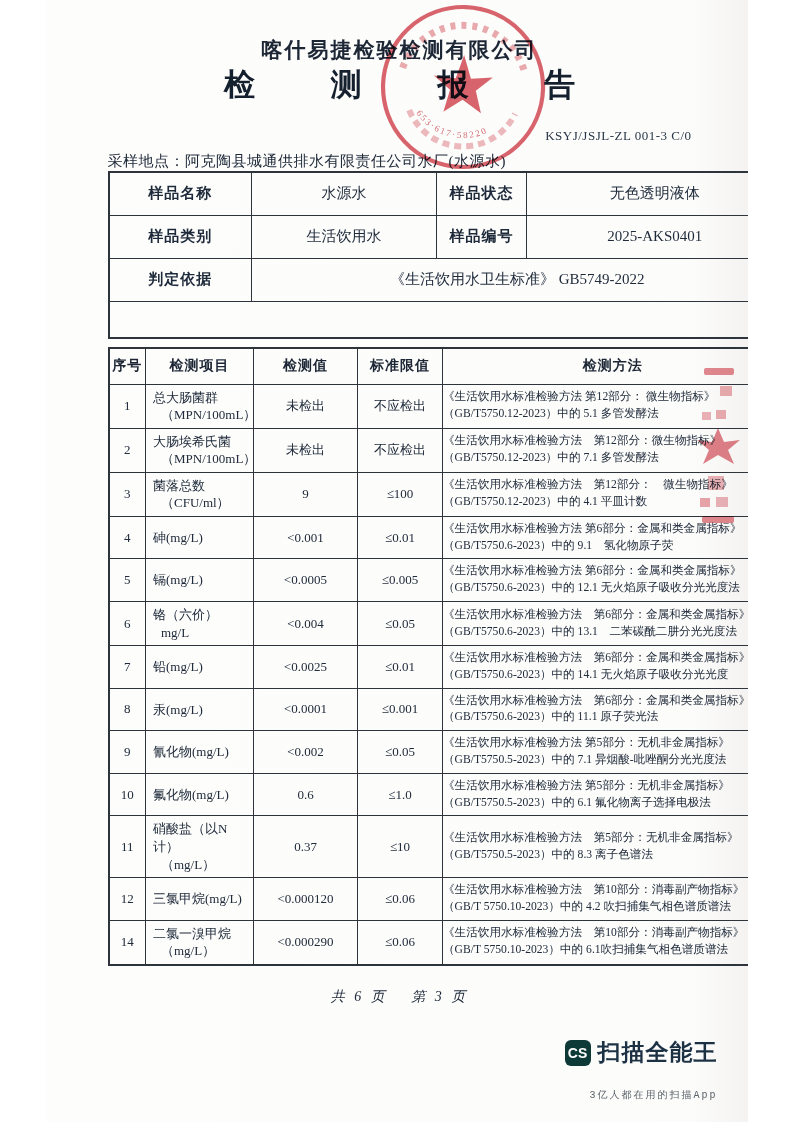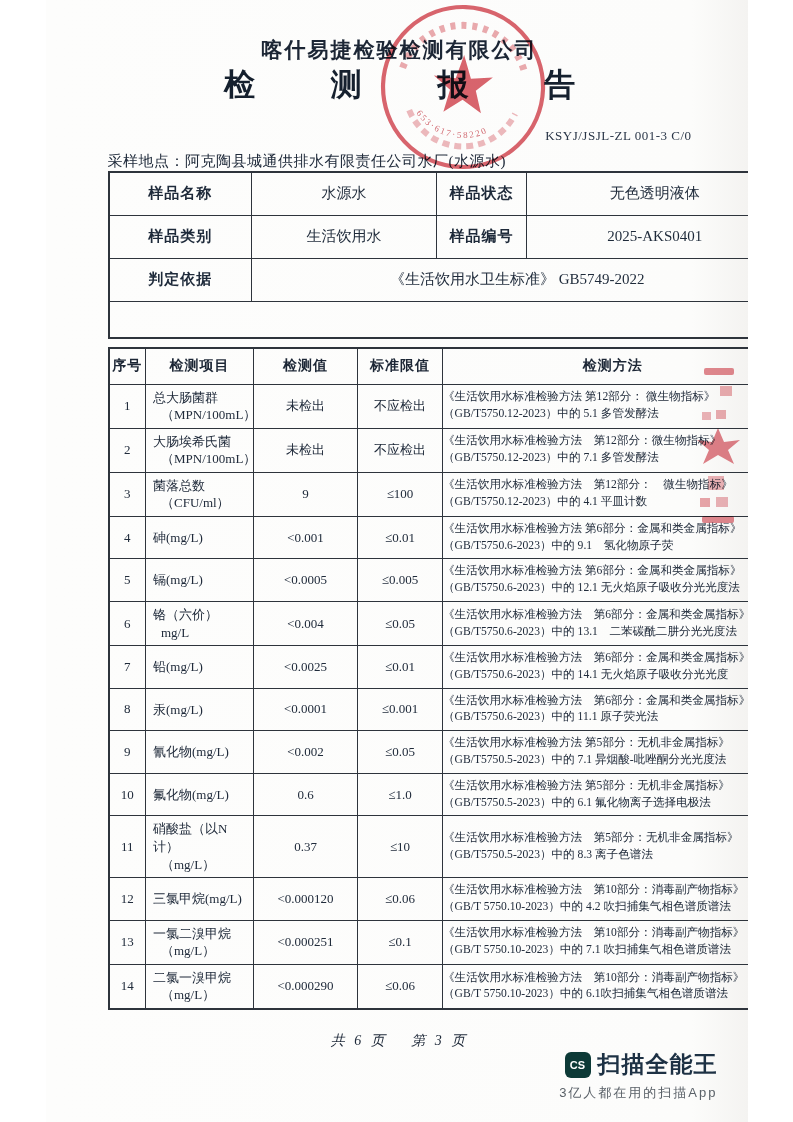--- a/index.html
+++ b/index.html
@@ -93,32 +93,32 @@
   
   .watermark {
     position:absolute; right:30px; bottom:20px;
     text-align:right;
   }
   .wm-row { display:flex; align-items:center; justify-content:flex-end; gap:7px; }
   .wm-logo {
     width:26px; height:26px; border-radius:6px;
     background:#0d3a37;
     color:#ffffff; font-family:"Liberation Sans","DejaVu Sans",sans-serif;
-    font-weight:bold; font-size:11px;
+    font-weight:bold; font-size:14px;
     display:flex; align-items:center; justify-content:center;
   }
   .wm-brand {
     font-family:Liberation Serif, serif;
     font-size:23px; font-weight:bold; color:#1d3144;
     letter-spacing:1px;
   }
   .wm-tagline {
-    margin-top:4px;
-    font-family:Liberation Sans, sans-serif;
-    font-size:13px; color:#5a6168; letter-spacing:2px;
+    margin-top:20px;
+    font-family:Liberation Mono, monospace;
+    font-size:10px; color:#5a6168; letter-spacing:2px;
   }
 </style>
 </head>
 <body>
 
 <div class="page">
   <div class="content">
 
     <div class="company-name">喀什易捷检验检测有限公司</div>
     <div class="report-title">检 测 报 告</div>
@@ -316,33 +316,20 @@
               <div>三氯甲烷(mg/L)</div>
             </td>
             <td class="c-value">&lt;0.000120</td>
             <td class="c-limit">≤0.06</td>
             <td class="c-method">
               <div>《生活饮用水标准检验方法　第10部分：消毒副产物指标》</div>
               <div>（GB/T 5750.10-2023）中的 4.2 吹扫捕集气相色谱质谱法</div>
             </td>
           </tr>
           <tr>
-            <td class="c-no">13</td>
-            <td class="c-item">
-              <div>一氯二溴甲烷</div>
-              <div class="sub">（mg/L）</div>
-            </td>
-            <td class="c-value">&lt;0.000251</td>
-            <td class="c-limit">≤0.1</td>
-            <td class="c-method">
-              <div>《生活饮用水标准检验方法　第10部分：消毒副产物指标》</div>
-              <div>（GB/T 5750.10-2023）中的 7.1 吹扫捕集气相色谱质谱法</div>
-            </td>
-          </tr>
-          <tr>
             <td class="c-no">14</td>
             <td class="c-item">
               <div>二氯一溴甲烷</div>
               <div class="sub">（mg/L）</div>
             </td>
             <td class="c-value">&lt;0.000290</td>
             <td class="c-limit">≤0.06</td>
             <td class="c-method">
               <div>《生活饮用水标准检验方法　第10部分：消毒副产物指标》</div>
               <div>（GB/T 5750.10-2023）中的 6.1吹扫捕集气相色谱质谱法</div>

